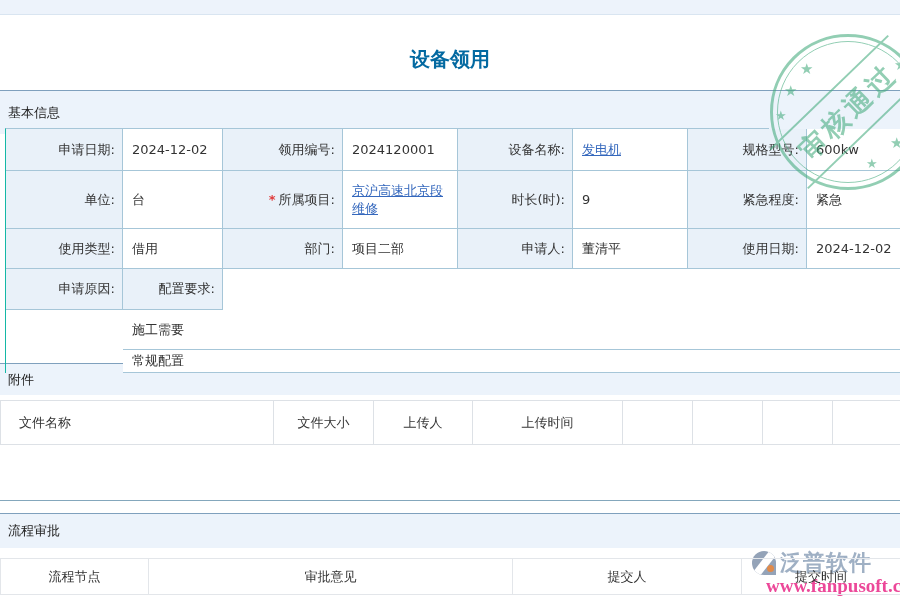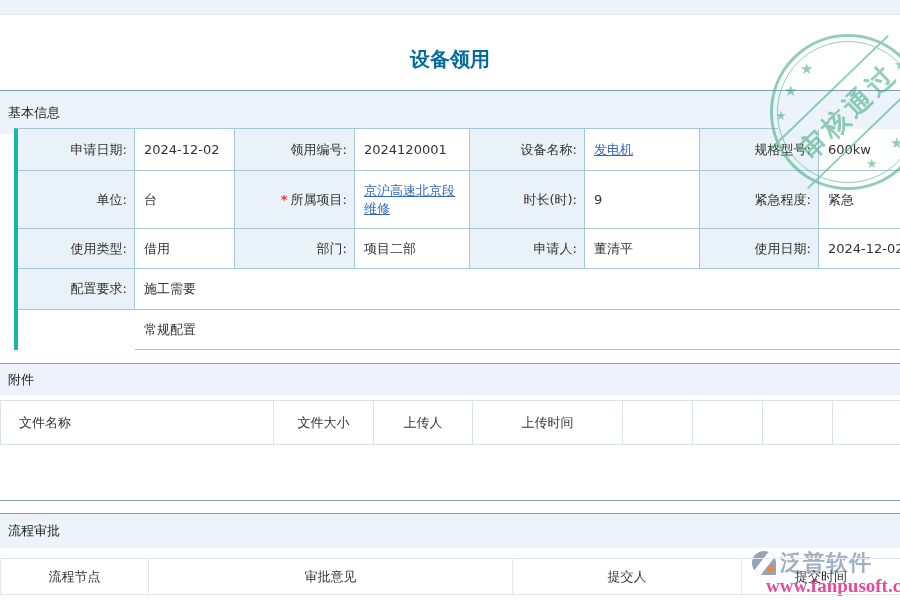--- a/index.html
+++ b/index.html
@@ -21,25 +21,25 @@
   .section-bar {
     position:absolute; left:0; width:900px;
     background:#ecf3fb; border-top:1px solid #7fa0bd;
     padding-left:8px; color:#222; display:flex; align-items:center;
   }
   .bar-basic    { top:90px;  height:44px; }
   .bar-attach   { top:363px; height:32px; }
   .bar-approval { top:513px; height:35px; }
 
   .basic-table {
-    position:absolute; left:14px; top:128px; width:764px;
+    position:absolute; left:5px; top:128px; width:764px;
     display:grid;
     grid-template-columns:117px 100px 120px 115px 115px 115px 119px 99px;
     grid-template-rows:42px 58px 40px 41px 40px;
-    border-top:1px solid #a6c6d8; border-left:4px solid #14b8a6;
+    border-top:1px solid #a6c6d8; border-left:1px solid #14b8a6;
     z-index:2;
   }
   .basic-table .cell {
     border-right:1px solid #a6c6d8; border-bottom:1px solid #a6c6d8;
     display:flex; align-items:center; line-height:1.35;
   }
   .cell.lbl { background:#e9f1f9; justify-content:flex-end; padding:2px 7px 2px 2px; text-align:right; }
   .cell.val { background:#fff; justify-content:flex-start; padding:2px 6px 2px 9px; }
   .cell.span7 { grid-column:2 / 9; }
   .req { color:#e03c3c; margin-right:3px; font-weight:bold; }
@@ -174,20 +174,21 @@
 
   <div class="cell lbl">使用类型:</div>
   <div class="cell val">借用</div>
   <div class="cell lbl">部门:</div>
   <div class="cell val">项目二部</div>
   <div class="cell lbl">申请人:</div>
   <div class="cell val">董清平</div>
   <div class="cell lbl">使用日期:</div>
   <div class="cell val">2024-12-02</div>
 
+  <div class="cell lbl">申请原因:</div>
   <div class="cell lbl">配置要求:</div>
 
   <div class="cell val span7">施工需要</div>
   <div class="cell val span7">常规配置</div>
 </div>
 
 <div class="section-bar bar-attach">
   <span>附件</span>
 </div>
 

